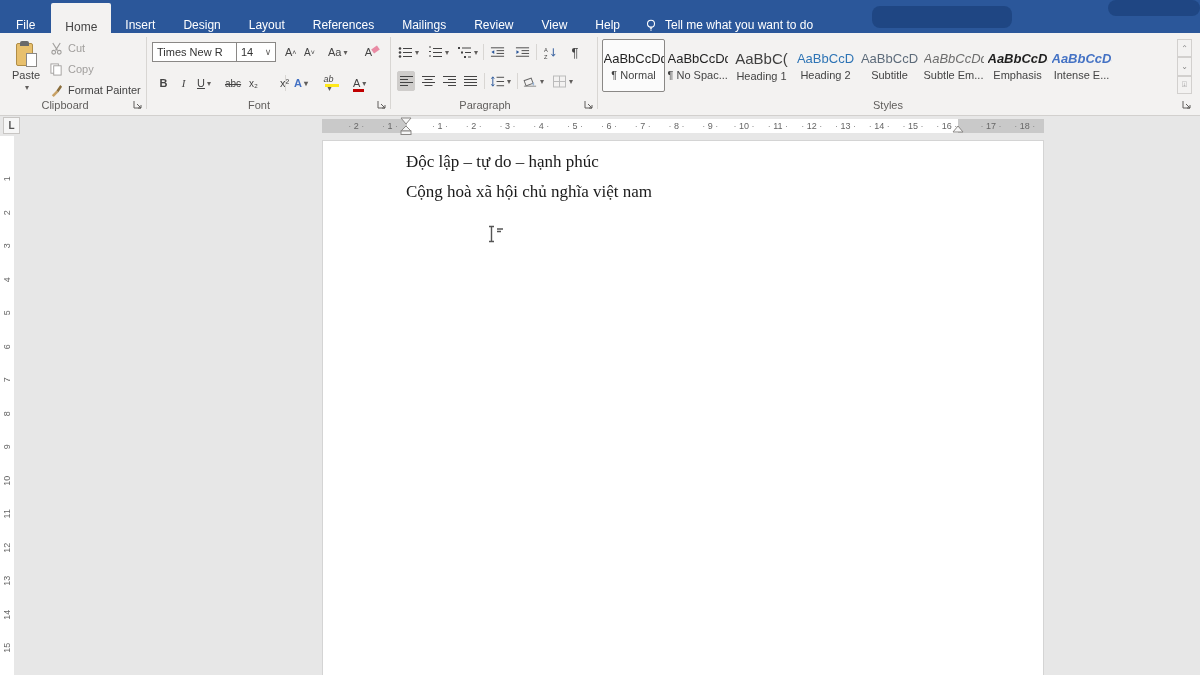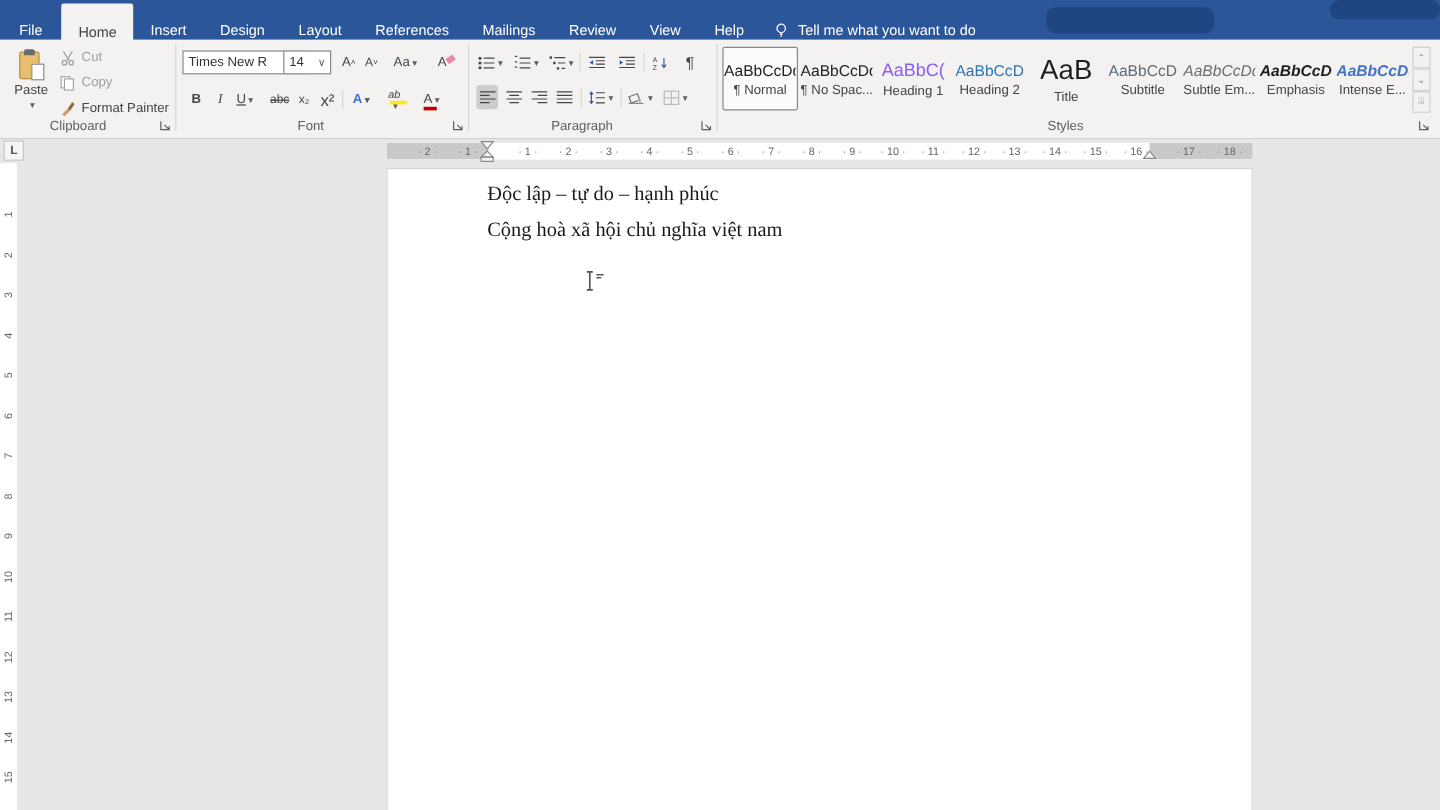--- a/index.html
+++ b/index.html
@@ -60,21 +60,21 @@
 
   
   #styles-gallery { position:absolute; left:602px; top:6px; width:574px; height:55px;
     display:flex; background:#f3f2f1; }
   .style-item { width:63px; height:53px; margin-right:1px; display:flex; flex-direction:column;
     align-items:center; justify-content:center; gap:3px; cursor:pointer;
     border:1px solid transparent; border-radius:2px; }
   .style-item.selected { border:1px solid #8a8886; background:#fbfbfb; }
   .sp { font-size:13px; color:#1f1f1f; white-space:nowrap; overflow:hidden; max-width:60px; }
   .sl { font-size:11px; color:#444; white-space:nowrap; overflow:hidden; max-width:60px; }
-  .sp.h1 { color:#8b5cf6; font-size:15px; }
+  .sp.h1 { color:#404040; font-size:15px; }
   .sp.h2 { color:#2e74b5; }
   .sp.title { font-size:23px; letter-spacing:0; }
   .sp.subtitle { color:#5d6b7a; }
   .sp.subtle { font-style:italic; color:#6d6d6d; }
   .sp.emph { font-style:italic; font-weight:bold; }
   .sp.intense { font-style:italic; font-weight:bold; color:#4472c4; }
   .gal-btns { position:absolute; left:1177px; top:6px; width:15px; height:55px;
     display:flex; flex-direction:column; }
   .gal-btn { flex:1; border:1px solid #d2d0ce; background:#f3f2f1; font-size:8px;
     color:#888; display:flex; align-items:center; justify-content:center; cursor:pointer; }
@@ -214,21 +214,21 @@
   <div class="rbtn fbtn frow2" style="left:194px;">
     <span class="ubar">U</span>
       <span class="caret">▾</span>
   </div>
   <div class="rbtn fbtn frow2" style="left:222px; text-decoration:line-through; font-size:10px;">
     <span>abc</span>
   </div>
   <div class="rbtn fbtn frow2" style="left:245px; font-size:10px;">
     <span>x₂</span>
   </div>
-  <div class="rbtn fbtn frow2" style="left:264px; font-size:14px;">
+  <div class="rbtn fbtn frow2" style="left:276px; font-size:11px;">
     <span>x²</span>
   </div>
   <div style="position:absolute; left:285px; top:42px; width:1px; height:16px; background:#d8d6d3;"></div>
   <div class="rbtn fbtn frow2" style="left:291px; color:#4472c4; font-weight:bold;">
     <span>A</span>
       <span class="caret">▾</span>
   </div>
   <div class="rbtn fbtn frow2" style="left:320px;flex-direction:column;">
     <span style="position:relative; font-size:9px; font-style:italic;">
       <span>ab</span>
@@ -362,24 +362,20 @@
       <span class="sp">AaBbCcDd</span>
       <span class="sl">¶ No Spac...</span>
     </div>
     <div class="style-item">
       <span class="sp h1">AaBbC(</span>
       <span class="sl">Heading 1</span>
     </div>
     <div class="style-item">
       <span class="sp h2">AaBbCcD</span>
       <span class="sl">Heading 2</span>
-    </div>
-    <div class="style-item">
-      <span class="sp title">AaB</span>
-      <span class="sl">Title</span>
     </div>
     <div class="style-item">
       <span class="sp subtitle">AaBbCcD</span>
       <span class="sl">Subtitle</span>
     </div>
     <div class="style-item">
       <span class="sp subtle">AaBbCcDd</span>
       <span class="sl">Subtle Em...</span>
     </div>
     <div class="style-item">

